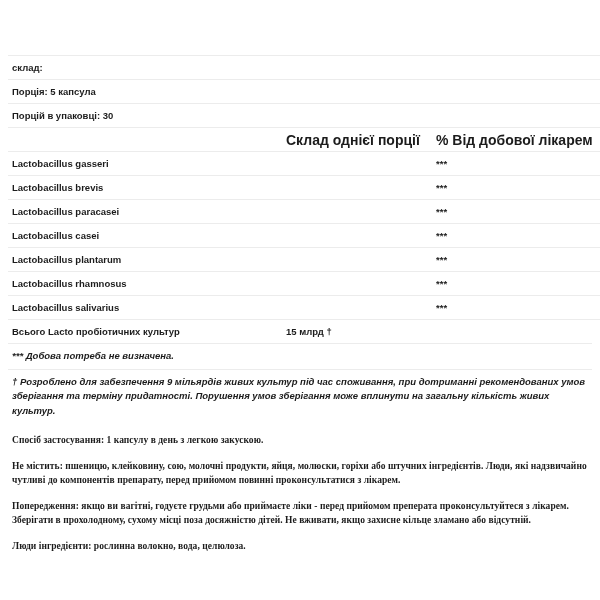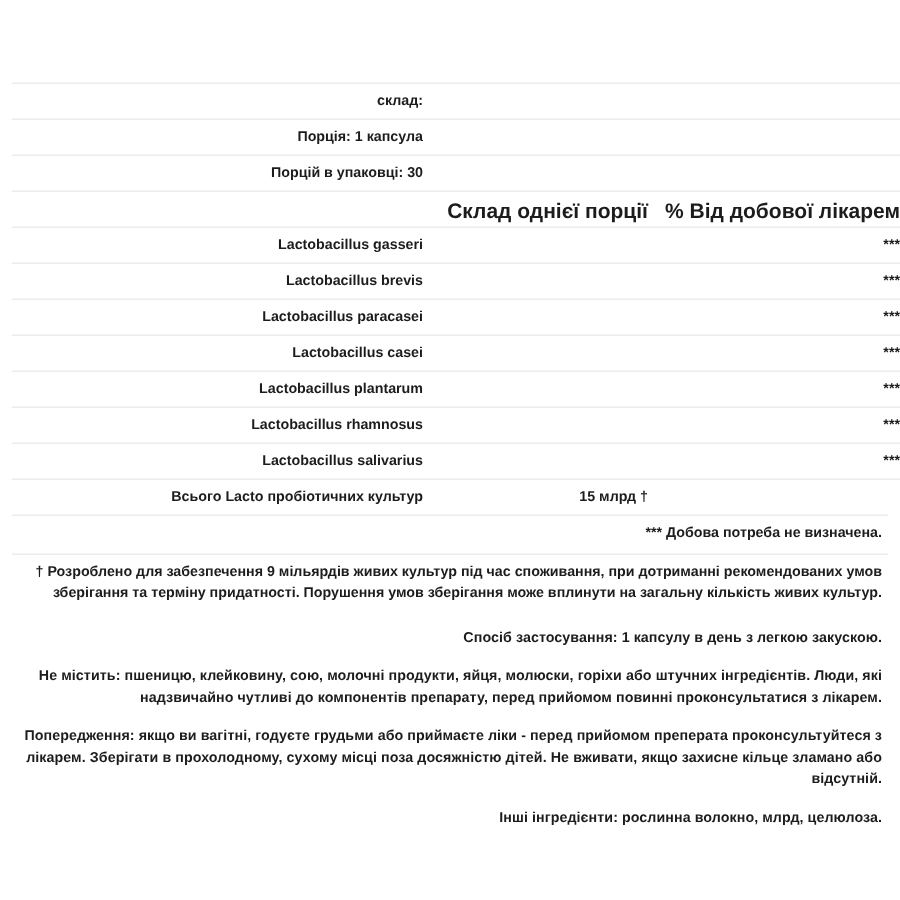--- a/index.html
+++ b/index.html
@@ -13,21 +13,20 @@
     font-family: "Liberation Sans", sans-serif;
     color: #1c1c1c;
     -webkit-font-smoothing: antialiased;
     overflow: hidden;
   }
   .panel {
     position: relative;
     width: 600px;
     padding-top: 55px;
     box-sizing: border-box;
-    text-align: right;
   }
   .facts-table {
     width: 584px;
     margin: 0 8px;
     border-collapse: collapse;
     table-layout: fixed;
   }
   .facts-table tr {
     border-top: 1px solid #ececec;
   }
@@ -43,57 +42,59 @@
   td.col-amount { width: 146px; }
   td.col-dv     { width: 164px; }
 
   tr.header-row td {
     font-weight: bold;
     font-size: 14px;
   }
   .notes {
     width: 584px;
     margin: 0 8px;
+    font-style: italic;
   }
   .note-row {
     border-top: 1px solid #ececec;
     font-size: 9.5px;
     font-weight: bold;
     line-height: 14.5px;
     padding: 5px 4px 5px 4px;
     box-sizing: border-box;
   }
   .body-text {
     width: 576px;
     margin: 0 12px;
     padding-top: 10px;
   }
   .para {
     font-size: 9.5px;
     font-weight: bold;
     line-height: 14.5px;
     margin: 0 0 11px 0;
     letter-spacing: 0.05px;
+    font-family: Liberation Serif, serif;
   }
   .para:last-child { margin-bottom: 0; }
 </style>
 </head>
 <body>
 
 <div class="panel">
 
   <table class="facts-table">
     <tbody>
       <tr>
         <td class="col-name">склад:</td>
         <td class="col-amount"></td>
         <td class="col-dv"></td>
       </tr>
       <tr>
-        <td class="col-name">Порція: 1 капсула</td>
+        <td class="col-name">Порція: 5 капсула</td>
         <td class="col-amount"></td>
         <td class="col-dv"></td>
       </tr>
       <tr>
         <td class="col-name">Порцій в упаковці: 30</td>
         <td class="col-amount"></td>
         <td class="col-dv"></td>
       </tr>
       <tr class="header-row">
         <td class="col-name"></td>
@@ -147,16 +148,16 @@
 
   <div class="notes">
     <div class="note-row">*** Добова потреба не визначена.</div>
     <div class="note-row">† Розроблено для забезпечення 9 мільярдів живих культур під час споживання, при дотриманні рекомендованих умов зберігання та терміну придатності. Порушення умов зберігання може вплинути на загальну кількість живих культур.</div>
   </div>
 
   <div class="body-text">
     <p class="para">Спосіб застосування: 1 капсулу в день з легкою закускою.</p>
     <p class="para">Не містить: пшеницю, клейковину, сою, молочні продукти, яйця, молюски, горіхи або штучних інгредієнтів. Люди, які надзвичайно чутливі до компонентів препарату, перед прийомом повинні проконсультатися з лікарем.</p>
     <p class="para">Попередження: якщо ви вагітні, годуєте грудьми або приймаєте ліки - перед прийомом преперата проконсультуйтеся з лікарем. Зберігати в прохолодному, сухому місці поза досяжністю дітей. Не вживати, якщо захисне кільце зламано або відсутній.</p>
-    <p class="para">Інші інгредієнти: рослинна волокно, млрд, целюлоза.</p>
+    <p class="para">Люди інгредієнти: рослинна волокно, вода, целюлоза.</p>
   </div>
 
 </div>
 
 </body></html>

